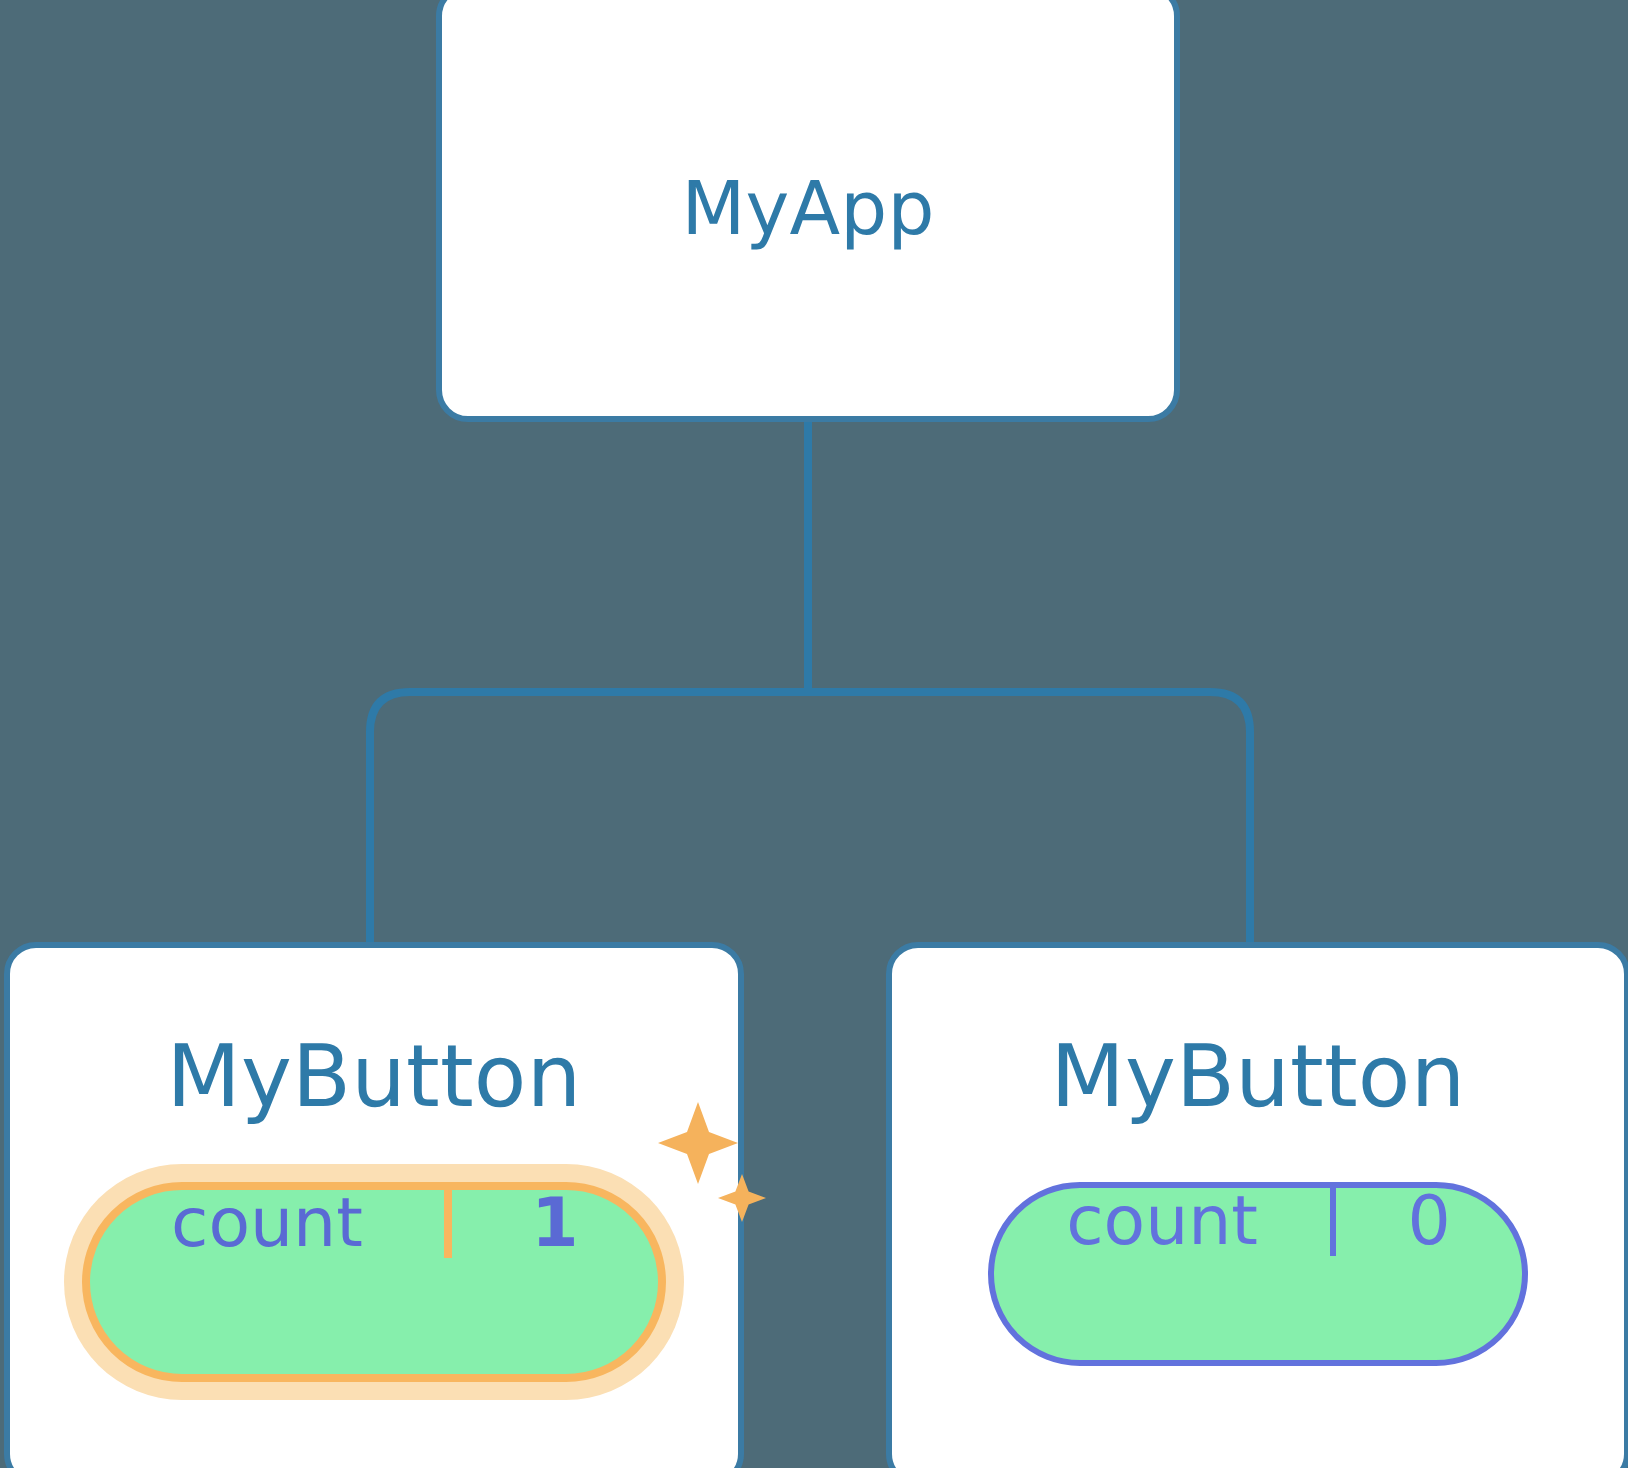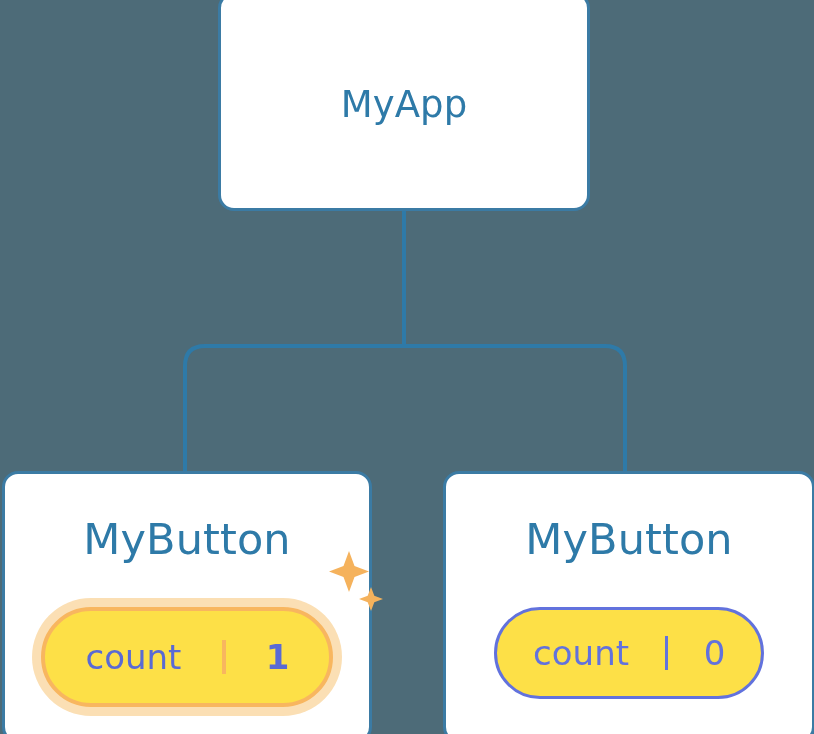--- a/index.html
+++ b/index.html
@@ -85,26 +85,25 @@
   
   .pill-wrap {
     position: relative;
     margin-top: 30px;
     display: flex;
     align-items: center;
   }
 
   .pill {
     display: flex;
-    align-items: center;
+    align-items: flex-start;
     border-radius: 999px;
-    background: #fde047;
+    background: #86efac;
     box-sizing: border-box;
     overflow: hidden;
-    margin-top: 16px;
   }
 
   .pill-cell {
     display: flex;
     align-items: center;
     justify-content: center;
     line-height: 1;
     box-sizing: border-box;
   }
 

